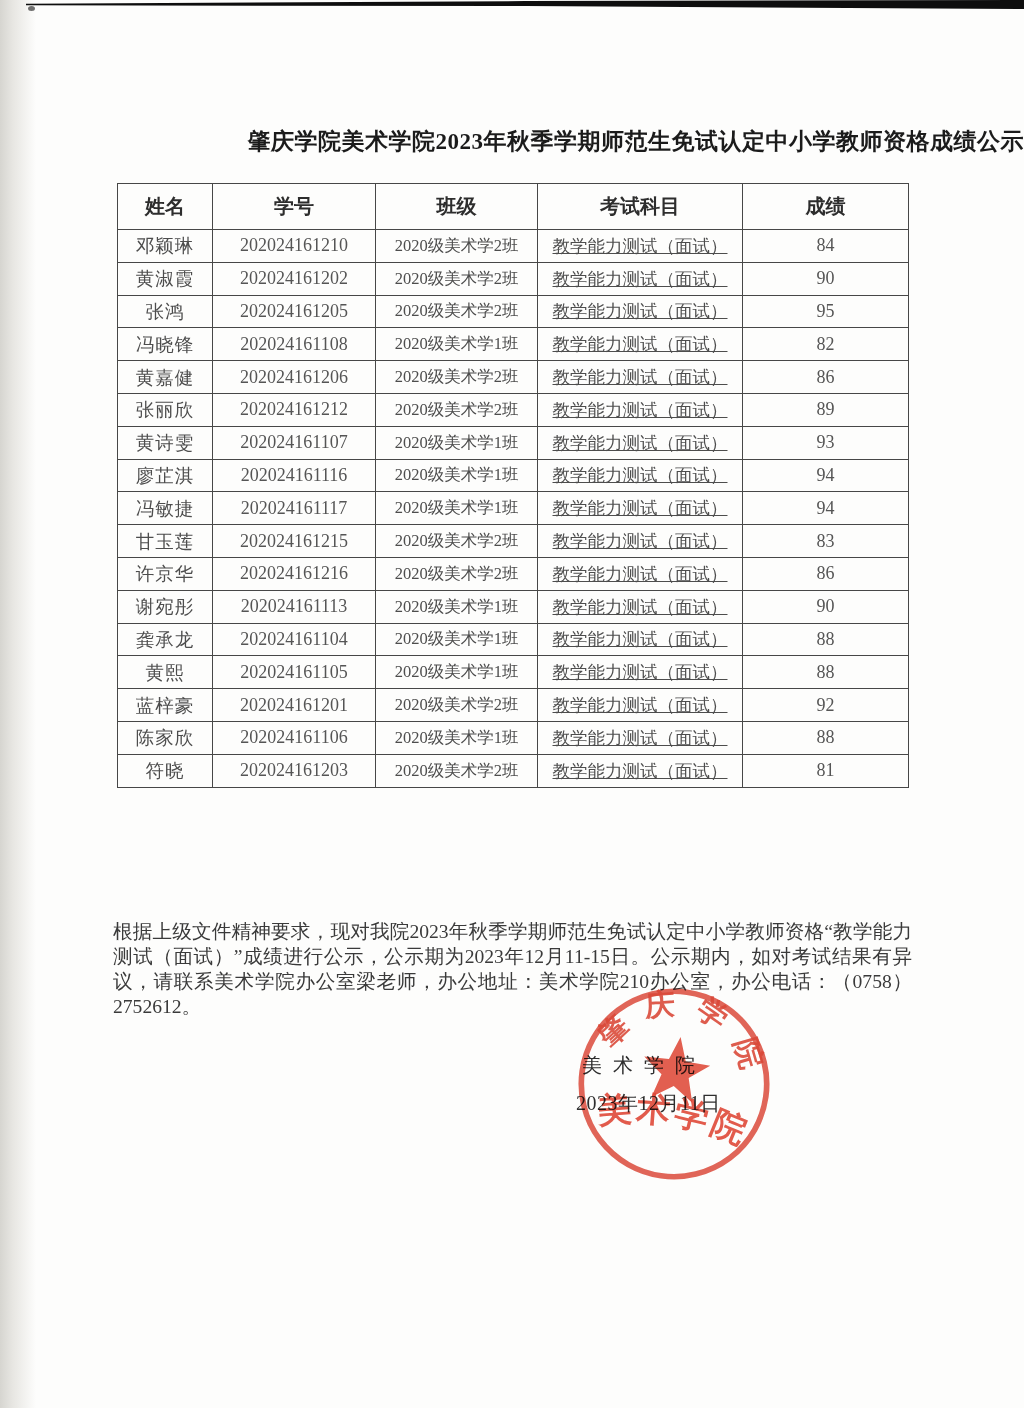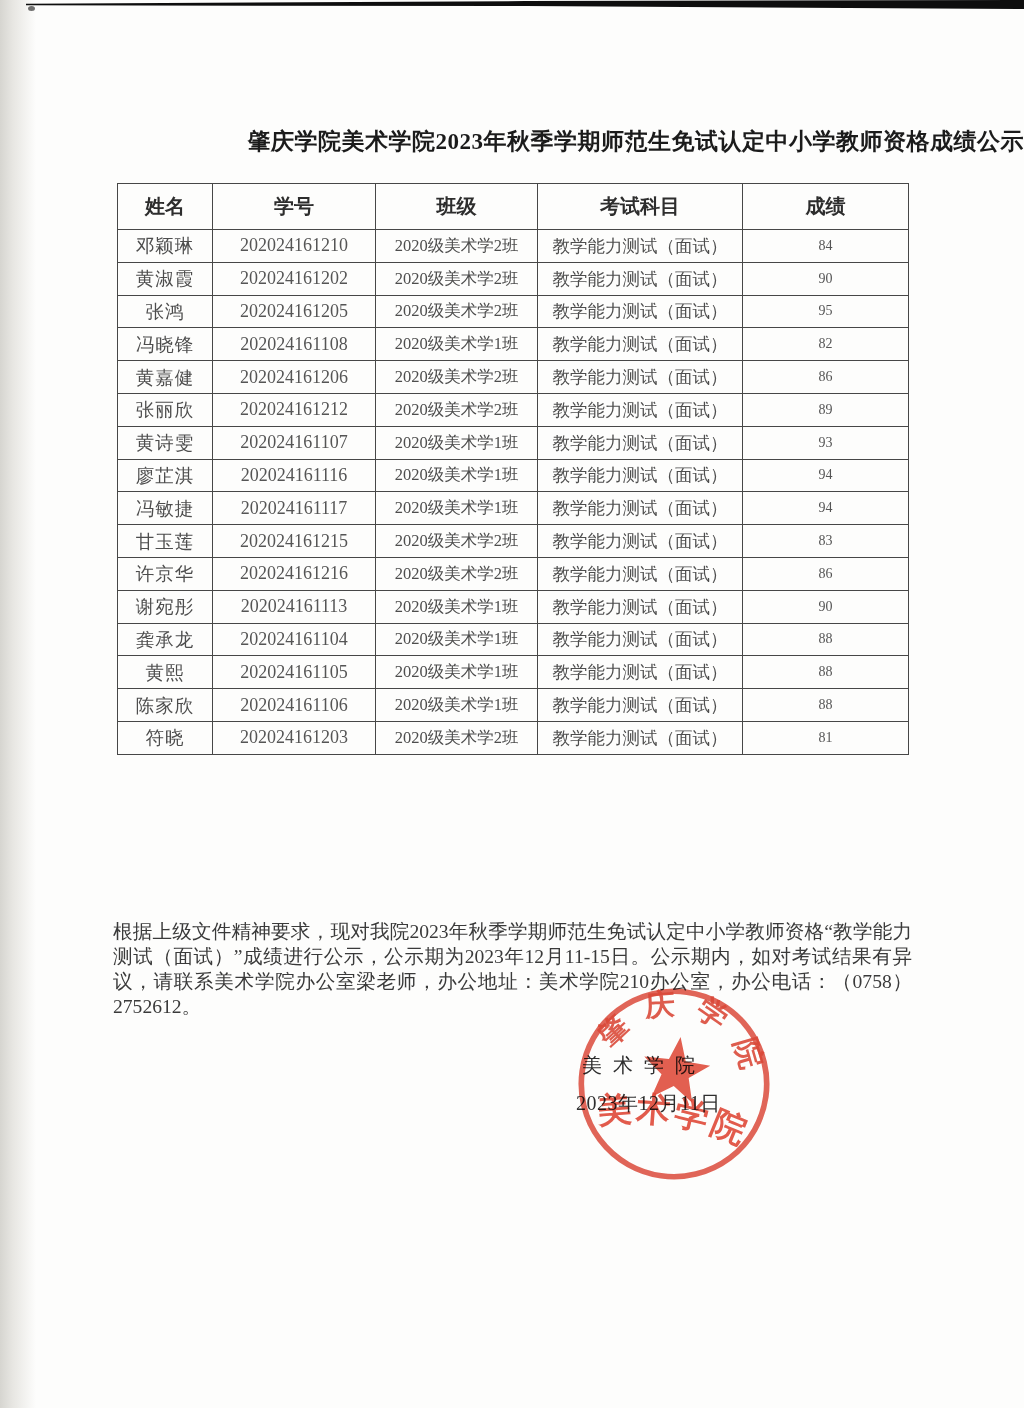--- a/index.html
+++ b/index.html
@@ -44,22 +44,22 @@
     text-align: center; vertical-align: middle;
     padding: 0; overflow: hidden; white-space: nowrap;
   }
   .score-table th {
     height: 45px; font-size: 20px; font-weight: bold; color: #2d2d2d;
   }
   .score-table td { height: 31.8px; color: #4d4d4d; }
   td.c-name    { font-size: 18.5px; letter-spacing: 1px; }
   td.c-id      { font-size: 18px; color: #555; }
   td.c-class   { font-size: 16.5px; }
-  td.c-subject { font-size: 17.5px; }
-  td.c-score   { font-size: 14px; color: #555; }
+  td.c-subject { font-size: 17.5px; text-decoration: underline; }
+  td.c-score   { font-size: 18px; color: #555; }
 
   .notice {
     position: absolute; top: 919px; left: 113px; width: 799px;
     margin: 0; font-size: 19.6px; line-height: 25px;
     color: #3a3a3a; text-align: justify;
   }
 
   .sig-org {
     position: absolute; top: 1052px; left: 582px;
     font-size: 20px; color: #2e2e2e; letter-spacing: 11px;
@@ -221,20 +221,27 @@
 
 
     <tr>
       <td class="c-name">黄熙</td>
       <td class="c-id">202024161105</td>
       <td class="c-class">2020级美术学1班</td>
       <td class="c-subject">教学能力测试（面试）</td>
       <td class="c-score">88</td>
     </tr>
 
+    <tr>
+      <td class="c-name">蓝梓豪</td>
+      <td class="c-id">202024161201</td>
+      <td class="c-class">2020级美术学2班</td>
+      <td class="c-subject">教学能力测试（面试）</td>
+      <td class="c-score">92</td>
+    </tr>
 
     <tr>
       <td class="c-name">陈家欣</td>
       <td class="c-id">202024161106</td>
       <td class="c-class">2020级美术学1班</td>
       <td class="c-subject">教学能力测试（面试）</td>
       <td class="c-score">88</td>
     </tr>
 
     <tr>

